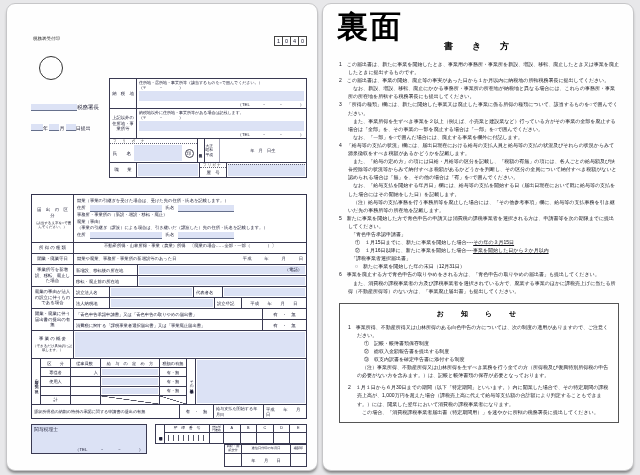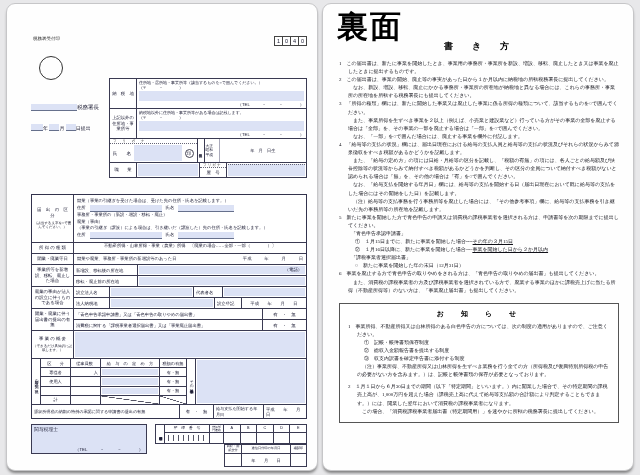--- a/index.html
+++ b/index.html
@@ -78,21 +78,21 @@
   .ocol:last-child{border-right:none;}
   .ohead{height:8px;font-size:3.8px;display:flex;align-items:center;justify-content:center;border-bottom:1px solid #3a3a52;padding:0 1px;text-align:center;line-height:1;}
   .obody{height:10px;}
   .ticks{height:6px;margin:2px 3px;background:repeating-linear-gradient(90deg,#556 0,#556 1px,transparent 1px,transparent 5px);}
   .ob2{display:flex;border:1px solid #3a3a52;margin-left:69px;width:83px;background:#fff;}
   .o2col{display:flex;flex-direction:column;border-right:1px solid #3a3a52;}
   .o2col:last-child{border-right:none;}
   .o2head{height:9px;font-size:3.2px;display:flex;align-items:center;justify-content:center;border-bottom:1px solid #3a3a52;text-align:center;line-height:1.1;padding:0 1px;}
   .o2body{height:12px;font-size:4.2px;display:flex;align-items:center;justify-content:center;}
   
-  .bcontent{position:absolute;left:16px;top:36px;width:280px;font-family:Liberation Serif, serif;}
+  .bcontent{position:absolute;left:16px;top:36px;width:280px;}
   .bheading{text-align:center;font-size:9px;font-weight:bold;letter-spacing:5px;margin-bottom:7px;color:#000;}
   .bp{font-size:5px;line-height:1.62;color:#101018;}
   .bp.n{padding-left:9px;text-indent:-9px;}
   .bp.s{padding-left:9px;text-indent:5px;}
   .bp.q{padding-left:12px;}
   .bp.i{padding-left:16px;}
   .bp.gap{margin-top:4px;}
   .ul{text-decoration:underline;}
   .nbox{margin-top:8px;border:1px solid #555;padding:5px 8px 6px;background:#fff;}
   .nheading{text-align:center;font-size:7px;font-weight:bold;letter-spacing:5px;margin-bottom:4px;color:#000;}

